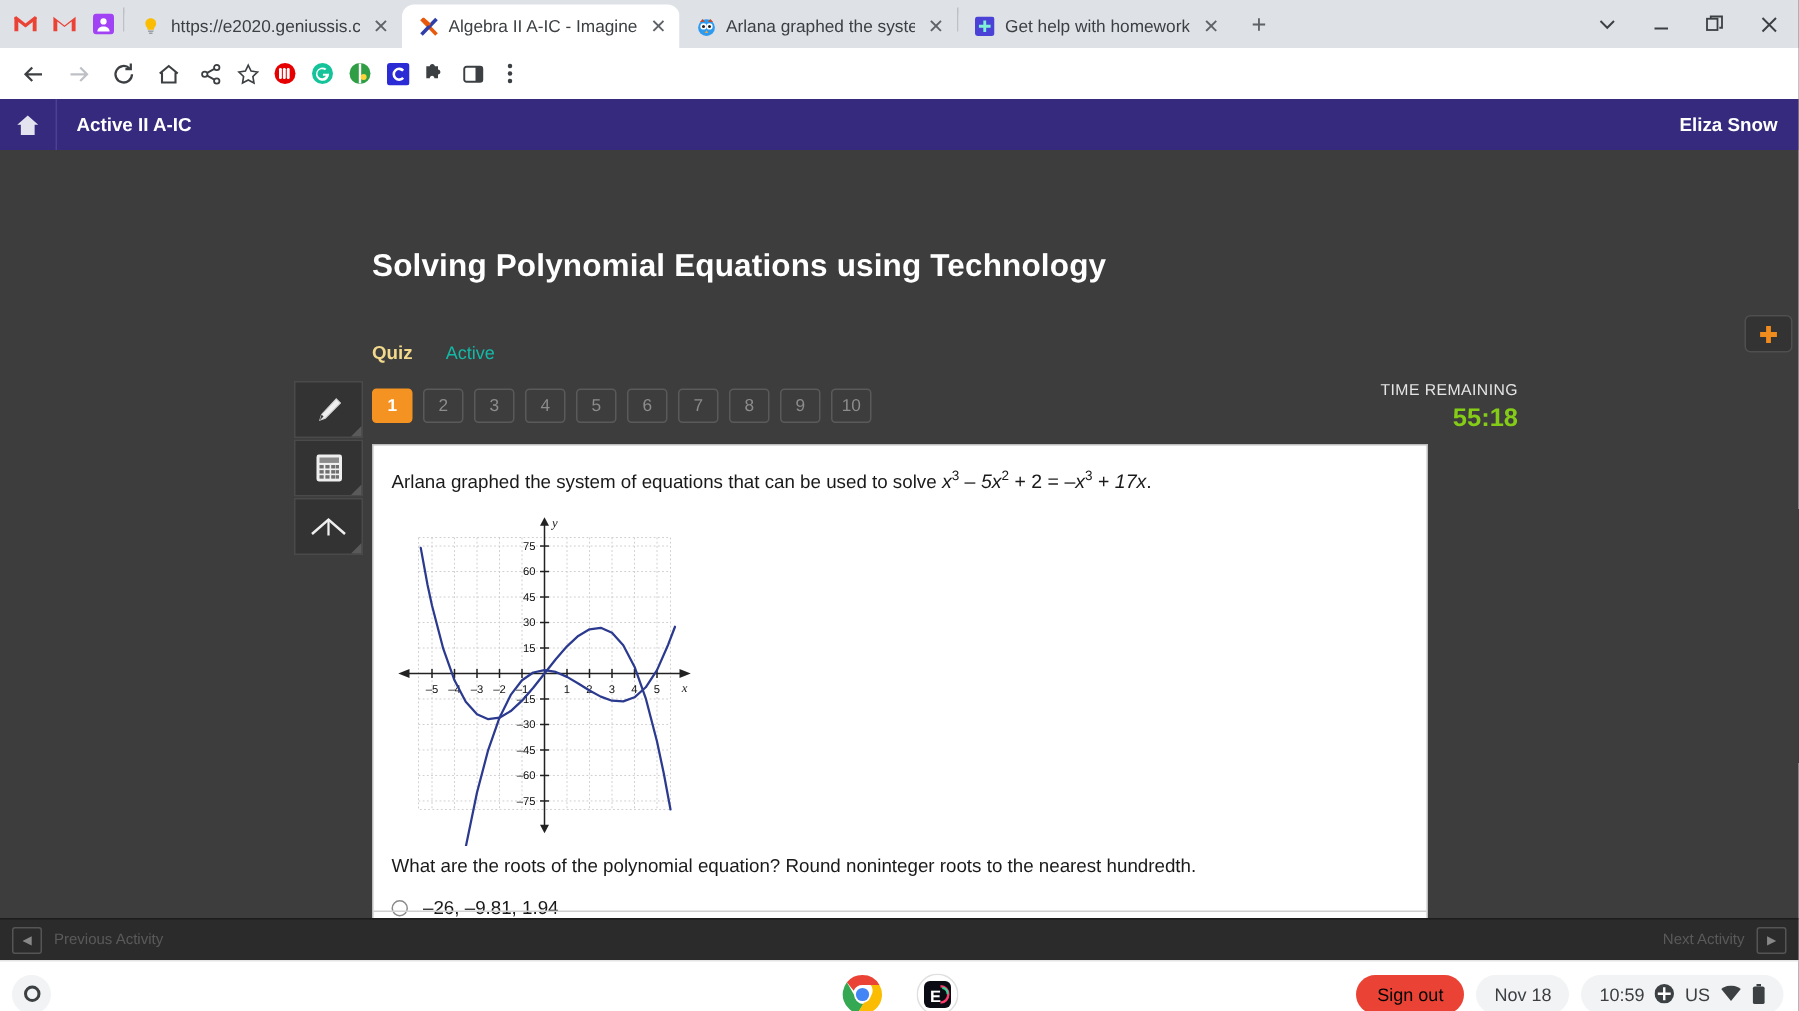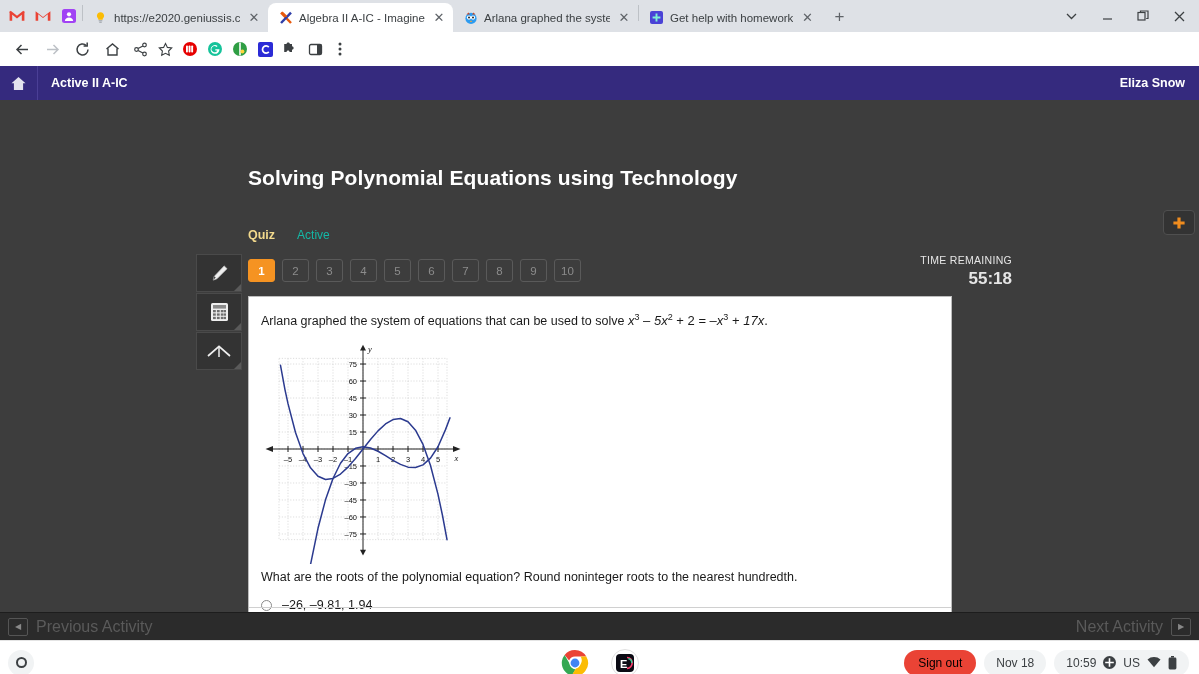--- a/index.html
+++ b/index.html
@@ -66,21 +66,21 @@
 
   .qnav { position:absolute; left:248px; top:159px; display:flex; gap:7px; }
   .qbtn {
     width:27px; height:23px; border-radius:3px; display:flex; align-items:center; justify-content:center;
     font-size:11.5px; color:#8c8c8c; border:1px solid #5a5a5a; background:transparent;
   }
   .qbtn.current { background:#f59322; border-color:#f59322; color:#ffffff; font-weight:bold; }
 
   .timer { position:absolute; left:812px; top:154px; width:200px; text-align:right; }
   .timer-label { color:#e6e6e6; font-size:10.5px; letter-spacing:.3px; }
-  .timer-value { color:#e5e5e5; font-size:17px; font-weight:bold; margin-top:3px; }
+  .timer-value { color:#84cc16; font-size:17px; font-weight:bold; margin-top:3px; }
 
   .plus-tab {
     position:absolute; right:4px; top:110px; width:32px; height:25px;
     background:#333; border:1px solid #4f4f4f; border-radius:4px;
     display:flex; align-items:center; justify-content:center;
   }
 
   .qpanel {
     position:absolute; left:248px; top:196px; width:704px; height:356px;
     background:#ffffff; border:1px solid #bdbdbd;
@@ -129,21 +129,21 @@
 
   .activity-bar {
     position:absolute; left:0; right:0; bottom:0; height:28px;
     background:#2b2b2b; border-top:1px solid #1d1d1d;
     display:flex; align-items:center; padding:0 8px;
   }
   .act-sq {
     width:20px; height:18px; border:1px solid #555; border-radius:2px;
     display:flex; align-items:center; justify-content:center; color:#888; font-size:8px;
   }
-  .act-label { color:#5a5a5a; font-size:16px; padding:0 8px; }
+  .act-label { color:#5a5a5a; font-size:10px; padding:0 8px; }
   .act-right { margin-left:auto; display:flex; align-items:center; }
 
   
   .shelf {
     width:1199px; height:44px; background:#ffffff; border-top:1px solid #e4e4e4;
     display:flex; align-items:center; position:relative;
   }
   .launcher {
     width:26px; height:26px; border-radius:50%; background:#f1f3f4;
     display:flex; align-items:center; justify-content:center; margin-left:8px;

